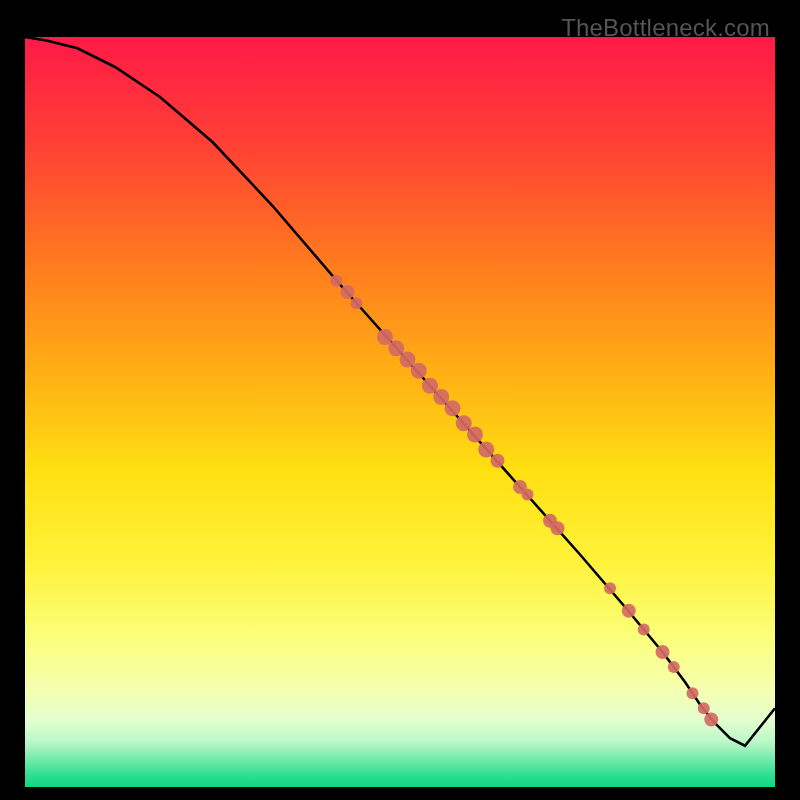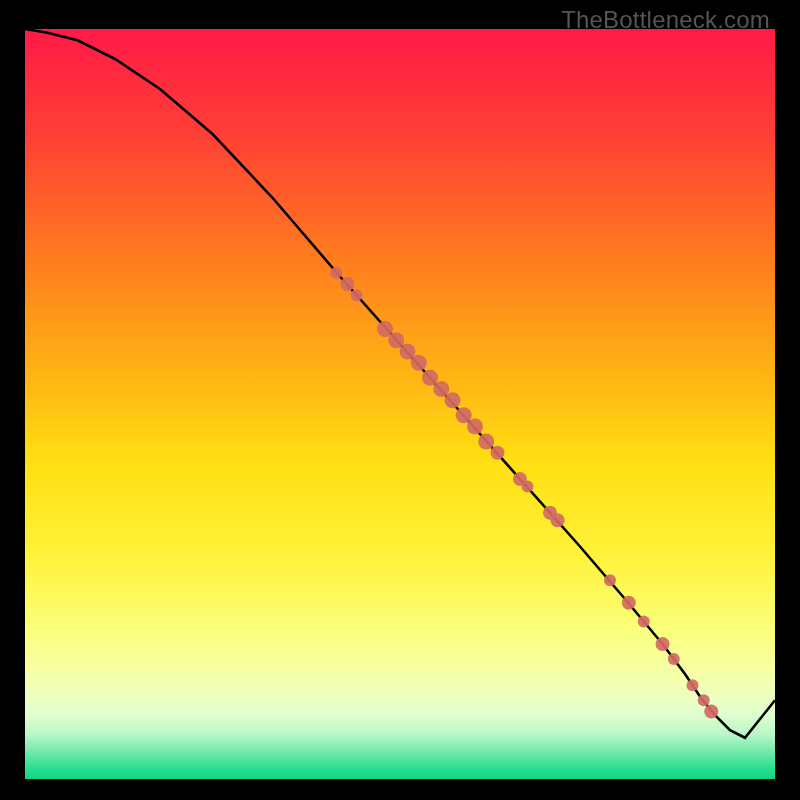--- a/index.html
+++ b/index.html
@@ -6,21 +6,21 @@
     margin: 0;
     padding: 0;
     background: #000;
     width: 800px;
     height: 800px;
     overflow: hidden;
     font-family: Arial, Helvetica, sans-serif;
   }
   .frame {
     position: absolute;
-    left: 0; top: 4px;
+    left: 0; top: 12px;
     width: 800px; height: 704px;
     background: #000;
   }
   .plot {
     position: absolute;
     left: 25px;
     top: 25px;
     width: 750px;
     height: 750px;
     overflow: hidden;

